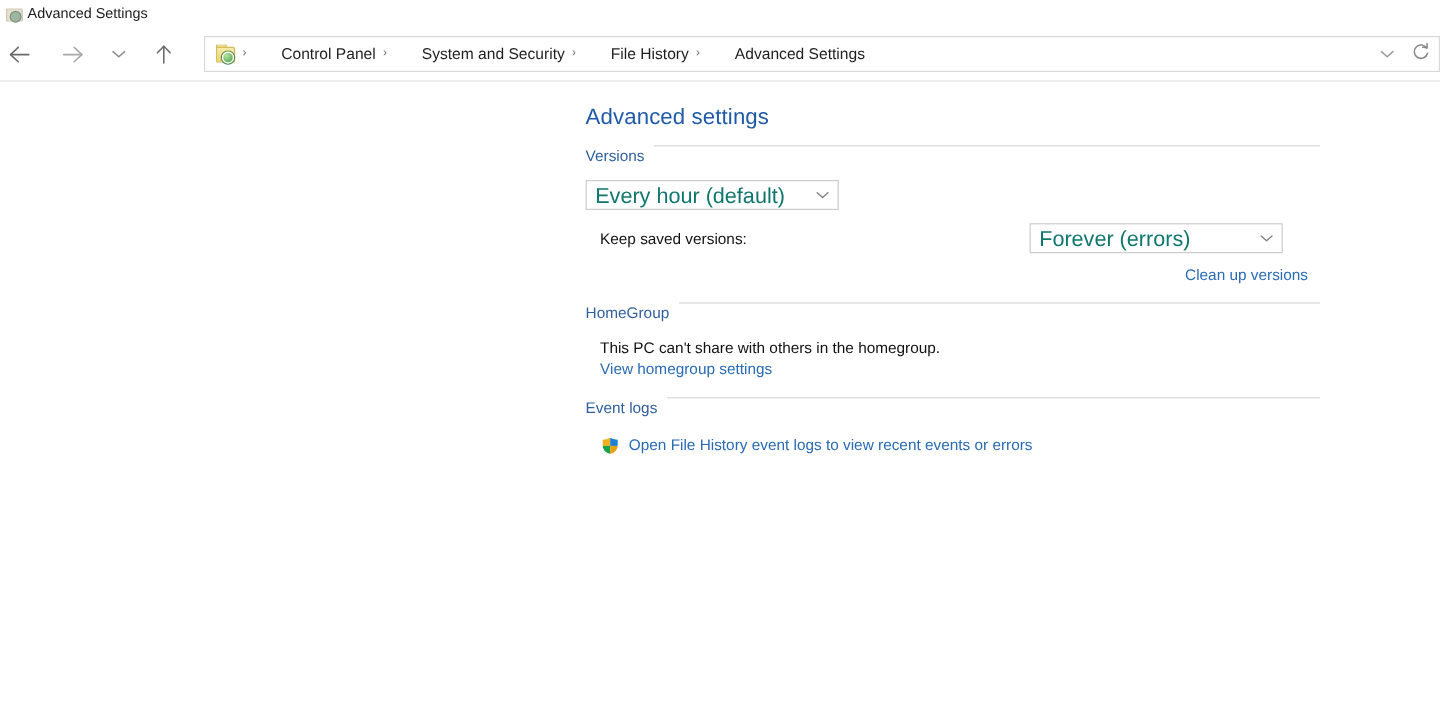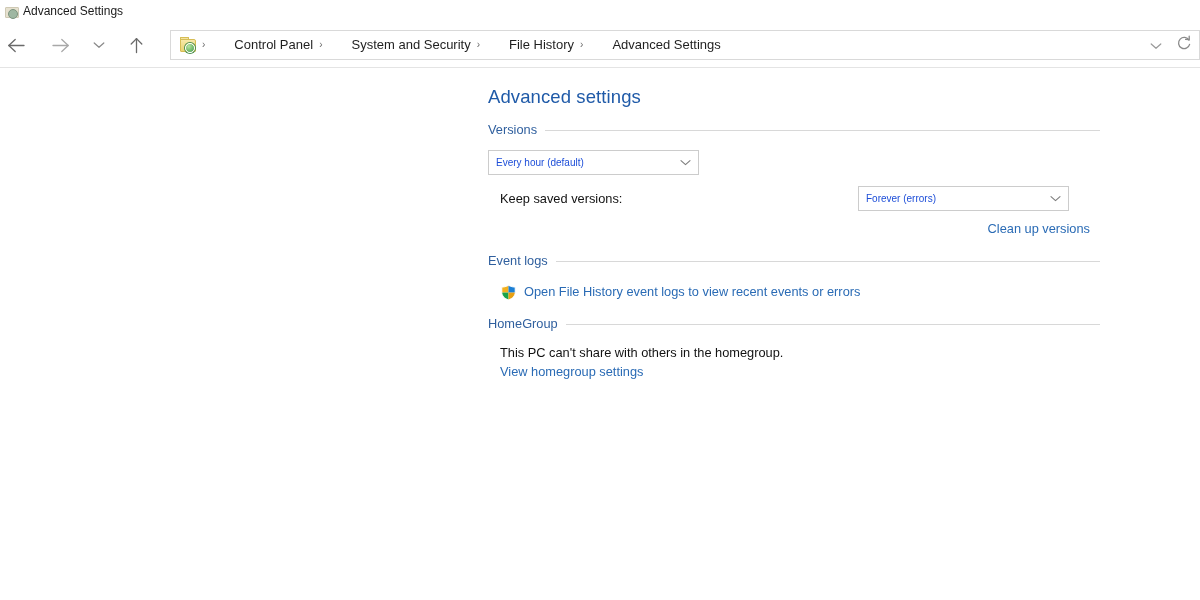--- a/index.html
+++ b/index.html
@@ -188,21 +188,20 @@
     color: #121212;
     margin-top: 8px;
     line-height: 17px;
   }
 
   .group {
     margin-top: 11px;
   }
   .group-header {
     display: flex;
-    align-items: center;
     height: 18px;
   }
   .group-label {
     font-size: 12.8px;
     color: #2f5f9e;
     white-space: nowrap;
     padding-right: 8px;
     line-height: 18px;
   }
   .group-rule {
@@ -229,22 +228,22 @@
     height: 25px;
     border: 1px solid #cccccc;
     background: #ffffff;
     display: flex;
     align-items: center;
     justify-content: space-between;
     box-sizing: border-box;
     padding: 0 7px 0 7px;
   }
   .combo-value {
-    font-size: 10px;
-    color: #1d4ed8;
+    font-size: 18px;
+    color: #0f766e;
     white-space: nowrap;
     line-height: 18px;
   }
   .combo-arrow {
     width: 12px;
     height: 12px;
     display: flex;
     align-items: center;
     justify-content: center;
     flex: 0 0 auto;
@@ -407,20 +406,31 @@
           <span class="combo-arrow">
             <svg width="11" height="7" viewBox="0 0 11 7">
               <path d="M1 1.6 L5.5 5.6 L10 1.6" fill="none" stroke="#7d7d7d" stroke-width="1.1" stroke-linecap="round" stroke-linejoin="round"></path>
             </svg>
           </span>
         </div>
       </div>
 
       <div class="row-right">
         <span class="link">Clean up versions</span>
+      </div>
+    </div>
+
+    <div class="group" style="margin-top:14px;">
+      <div class="group-header">
+        <span class="group-label">HomeGroup</span>
+        <span class="group-rule"></span>
+      </div>
+      <div class="para">This PC can't share with others in the homegroup.</div>
+      <div class="sub-link">
+        <span class="link">View homegroup settings</span>
       </div>
     </div>
 
     <div class="group" style="margin-top:14px;">
       <div class="group-header">
         <span class="group-label">Event logs</span>
         <span class="group-rule"></span>
       </div>
       <div class="shield-row">
         <span class="shield">
@@ -435,25 +445,14 @@
               <rect x="0" y="8.6" width="8.5" height="8.4" fill="#19a34a"></rect>
               <rect x="8.5" y="8.6" width="8.5" height="8.4" fill="#e8a013"></rect>
             </g>
             <path d="M8.5 1.4 C5.9 2.7 3.5 3.1 1.8 3.1 L1.8 8.2 C1.8 12.1 4.7 14.7 8.5 15.8 C12.3 14.7 15.2 12.1 15.2 8.2 L15.2 3.1 C13.5 3.1 11.1 2.7 8.5 1.4 Z" fill="none" stroke="#ffffff" stroke-width="0.9"></path>
           </svg>
         </span>
         <span class="link">Open File History event logs to view recent events or errors</span>
       </div>
     </div>
 
-    <div class="group" style="margin-top:14px;">
-      <div class="group-header">
-        <span class="group-label">HomeGroup</span>
-        <span class="group-rule"></span>
-      </div>
-      <div class="para">This PC can't share with others in the homegroup.</div>
-      <div class="sub-link">
-        <span class="link">View homegroup settings</span>
-      </div>
-    </div>
-
   </div>
 </div>
 
 </body></html>

